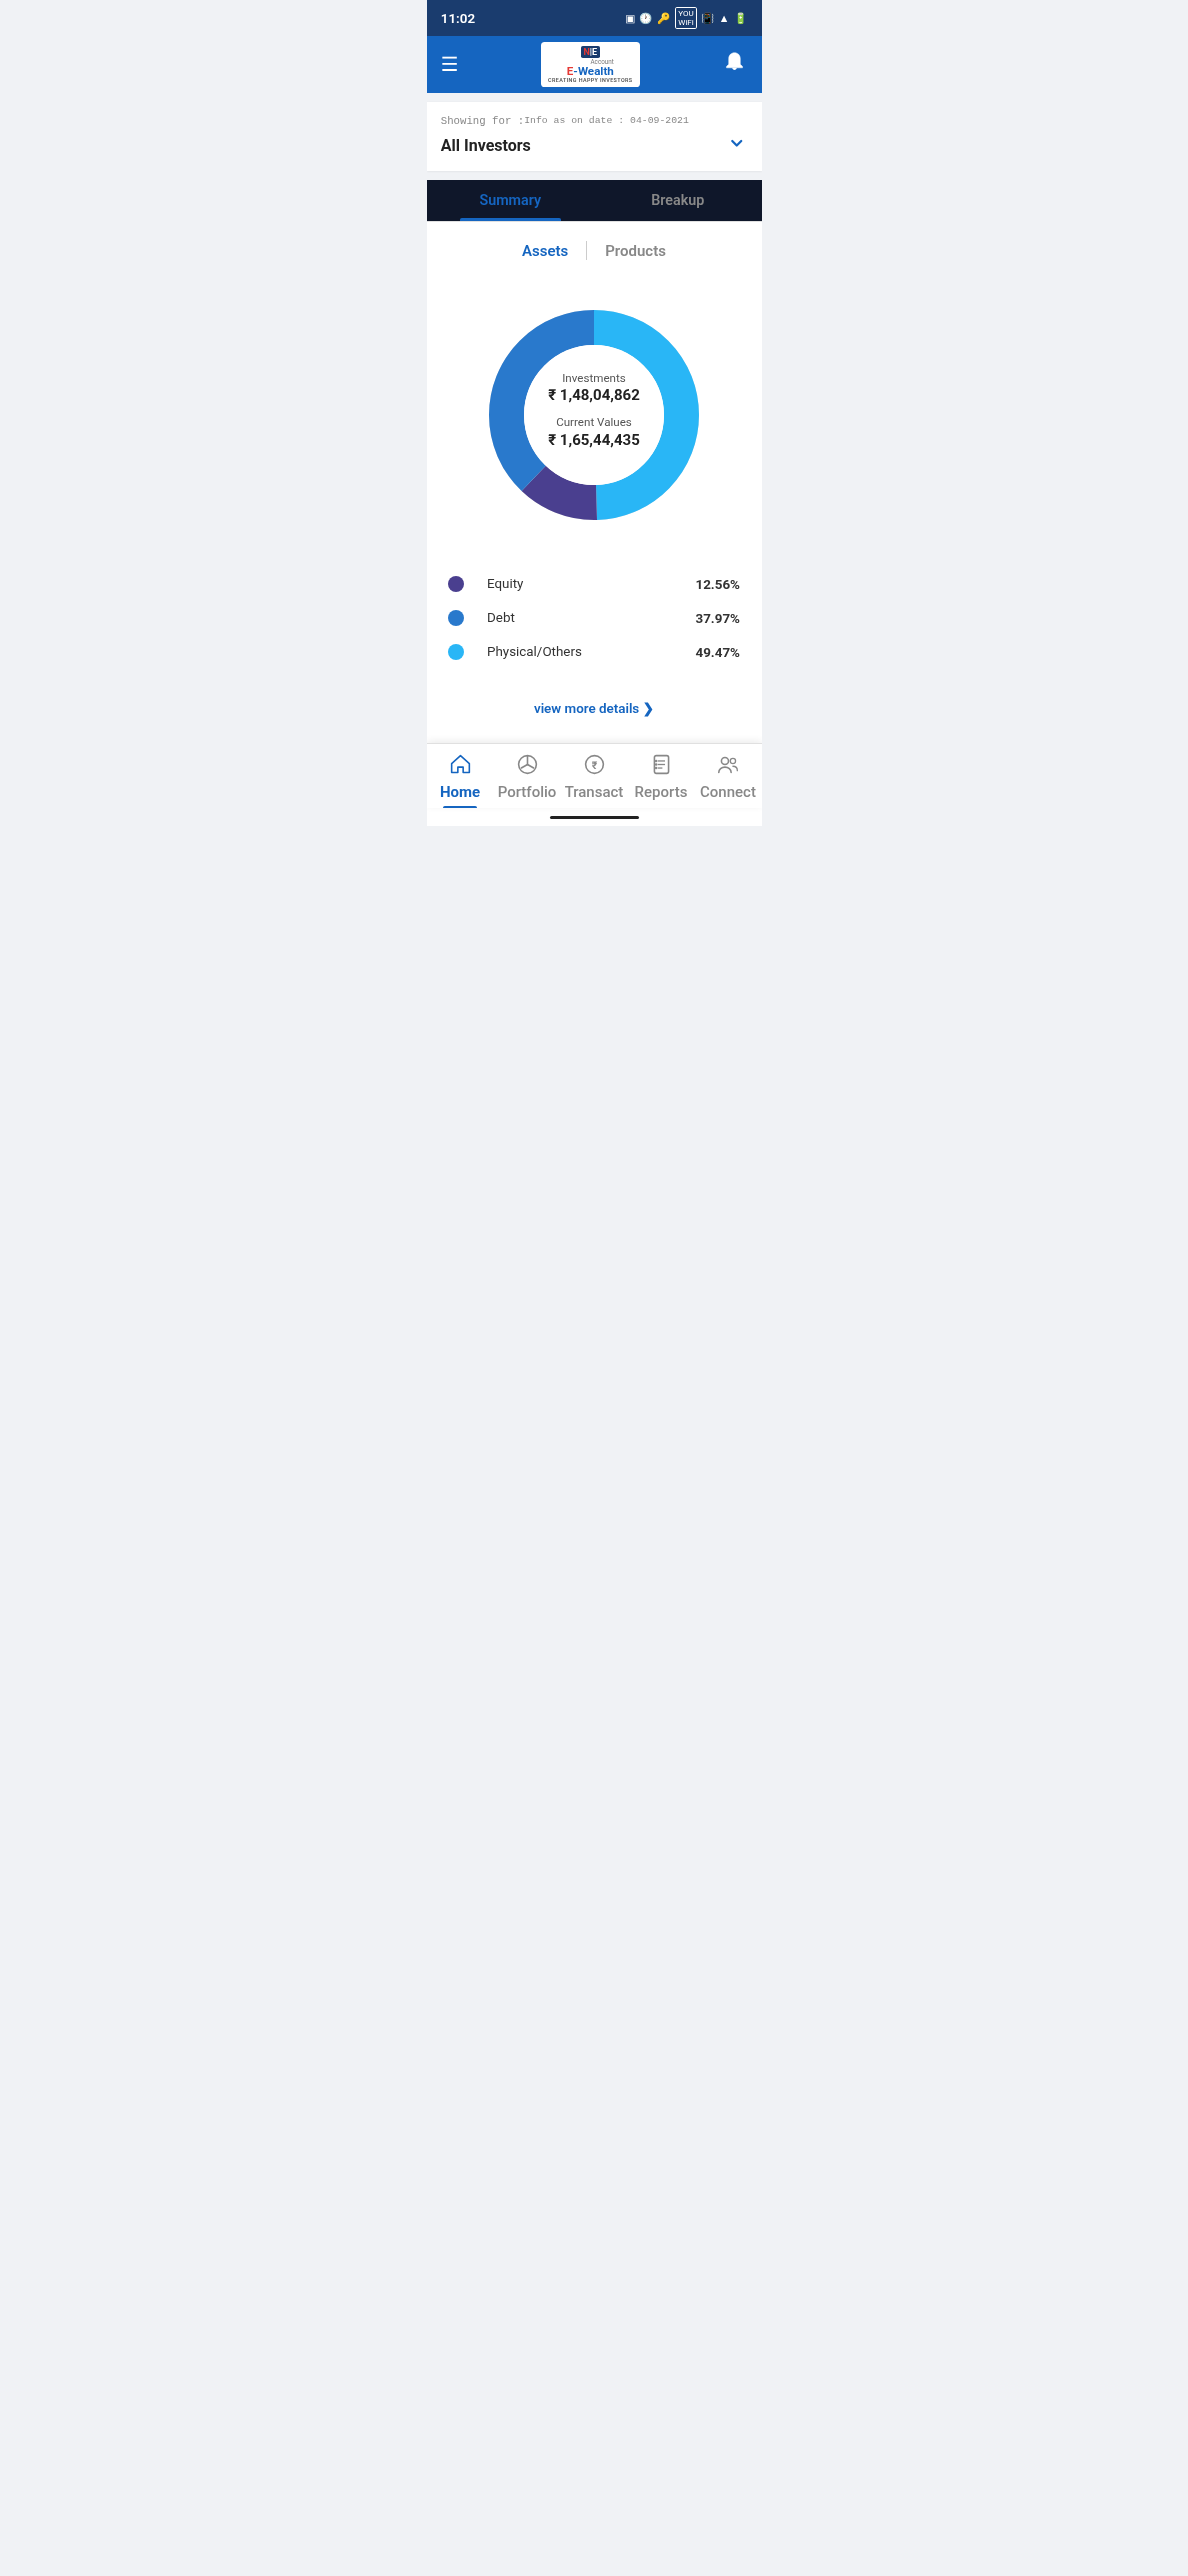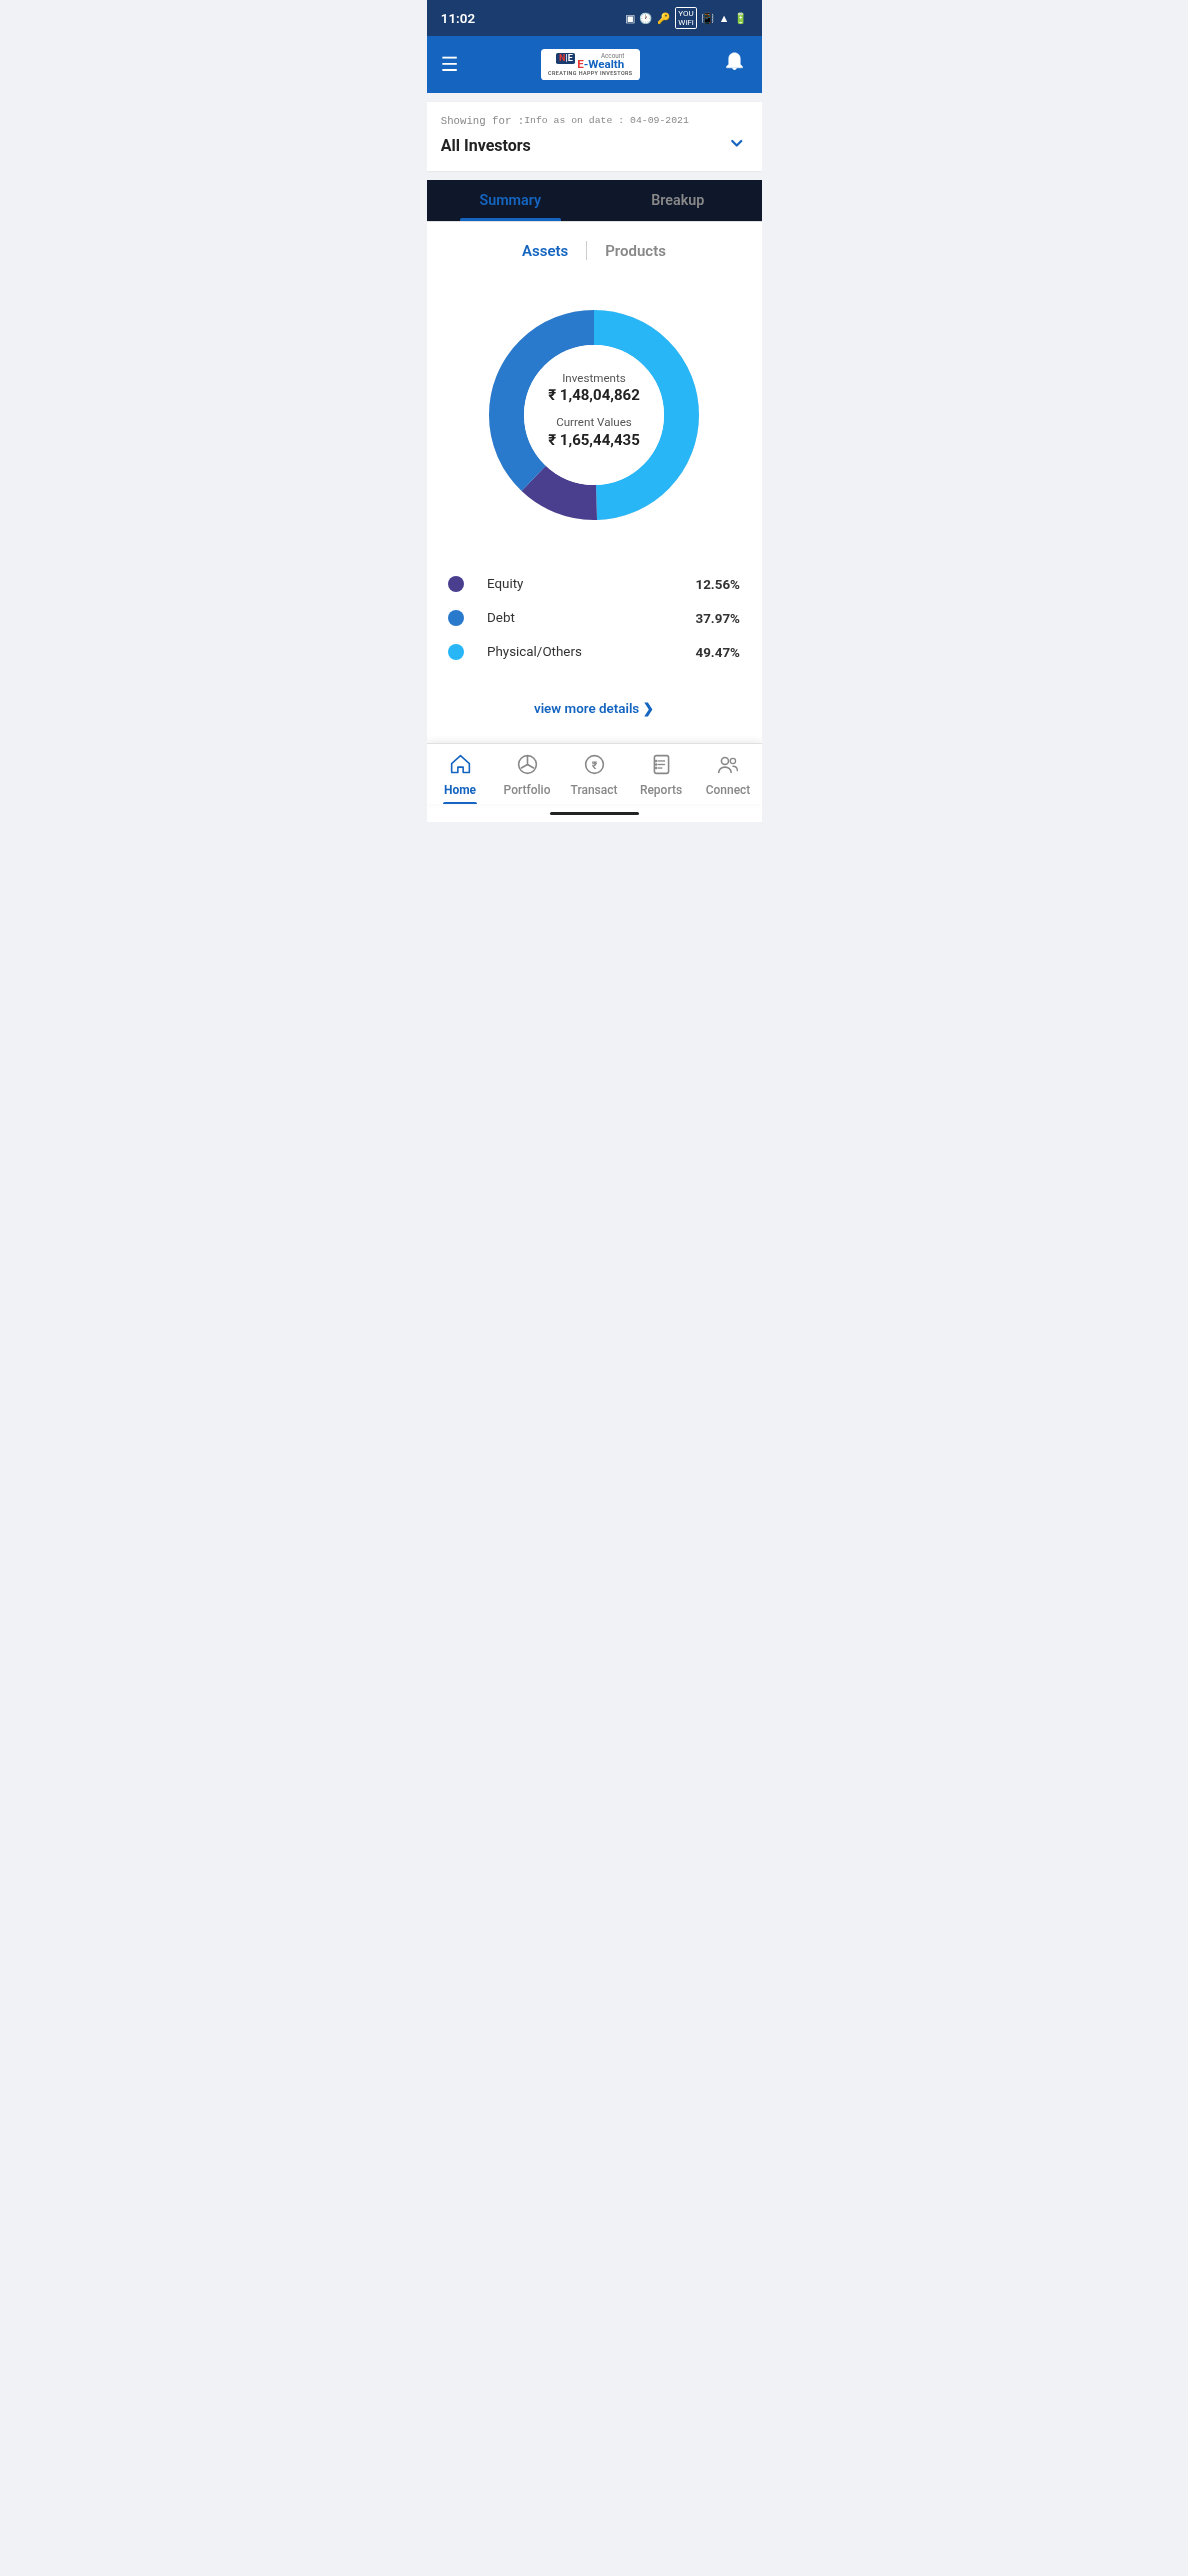--- a/index.html
+++ b/index.html
@@ -51,22 +51,23 @@
     .logo-container {
       background: white;
       border-radius: 3.6px;
       padding: 3.6px 7.2px;
       display: flex;
       flex-direction: column;
       align-items: center;
     }
     .logo-top {
       display: flex;
-      align-items: flex-start;
+      align-items: center;
       gap: 1.8px;
+      flex-direction: column;
     }
     .logo-nj {
       background: #1a3c6e;
       color: white;
       font-size: 9px;
       font-weight: bold;
       padding: 0.9px 2.7px;
       border-radius: 1.8px;
     }
     .logo-ewealth {
@@ -288,21 +289,21 @@
       width: 50%;
       height: 2.7px;
       background: #1565C0;
       border-radius: 1.8px 1.8px 0 0;
     }
     .nav-icon {
       font-size: 21.5px;
       margin-bottom: 1.8px;
     }
     .nav-label {
-      font-size: 12px;
+      font-size: 15px;
       font-weight: 500;
       color: #888;
     }
     .nav-item.active .nav-label {
       color: #1565C0;
       font-weight: 700;
     }
 
     
     .bottom-indicator {

